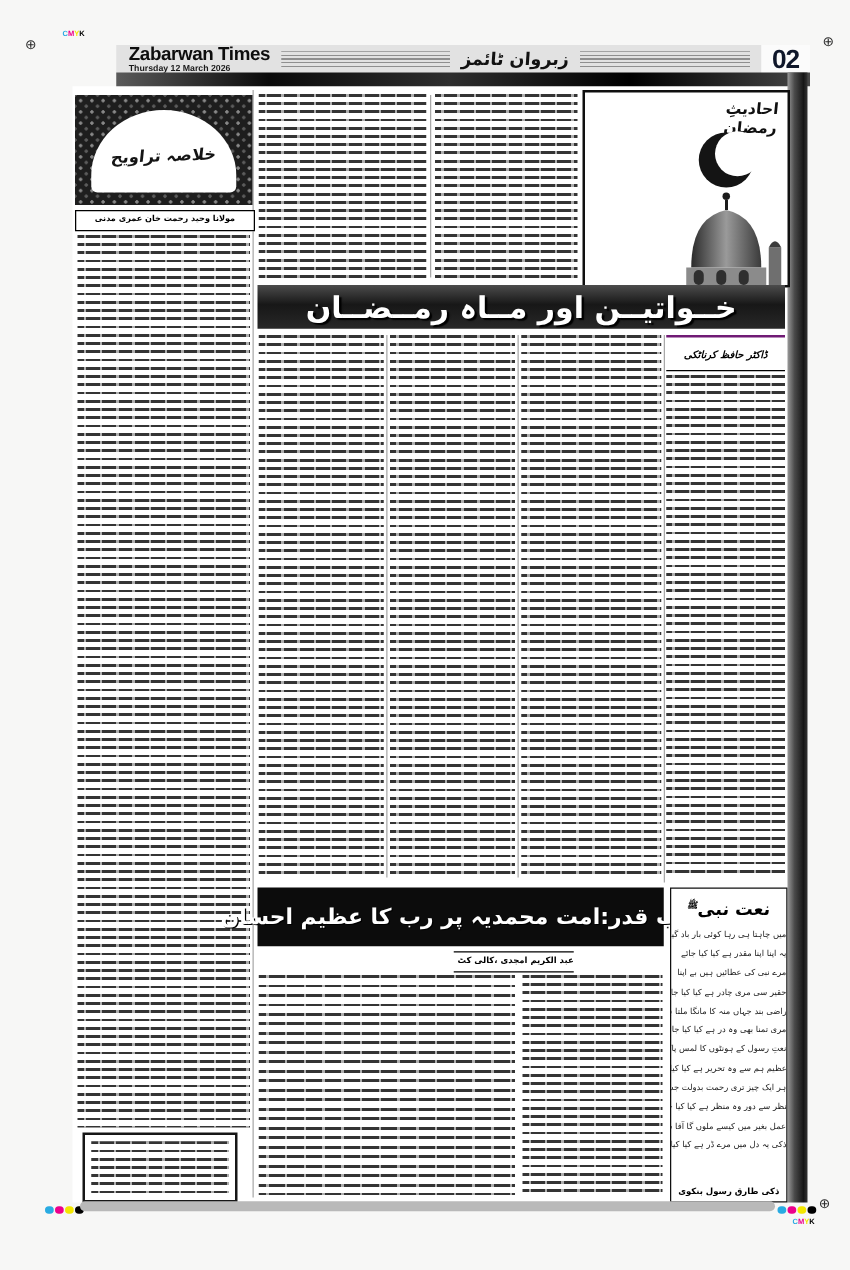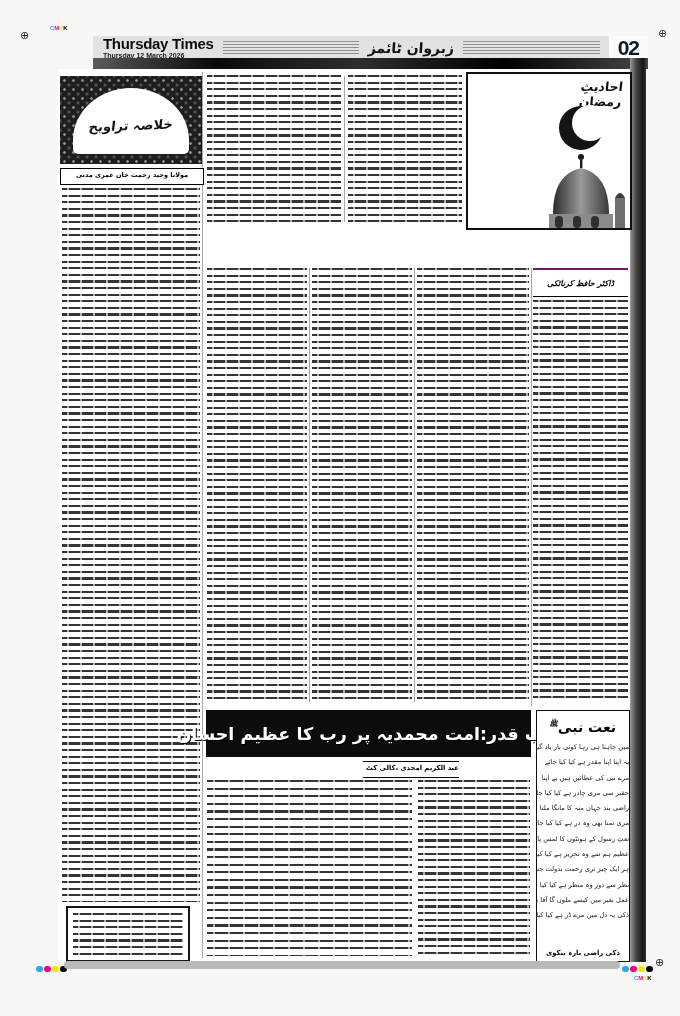--- a/index.html
+++ b/index.html
@@ -91,21 +91,21 @@
 <div class="canvas">
 
   <div class="abs paper"></div>
 
   <div class="abs reg" style="left:20px;top:30px;">⊕</div>
   <div class="abs cmyk" style="left:50px;top:25px;"><span class="c">C</span><span class="m">M</span><span class="y">Y</span><span class="k">K</span></div>
   <div class="abs reg" style="left:658px;top:28px;">⊕</div>
 
   <div class="abs masthead">
     <div class="brand">
-      <div class="en">Thursday Times</div>
+      <div class="en">Zabarwan Times</div>
       <div class="date">Thursday 12 March 2026</div>
     </div>
     <div class="linestack"></div>
     <div class="urdu-mast" dir="rtl">زبروان ٹائمز</div>
     <div class="linestack"></div>
     <div class="pagenum">02</div>
   </div>
   <div class="abs topbar"></div>
   <div class="abs rightband"></div>
 
@@ -149,20 +149,23 @@
       <path d="M10,112 Q10,72 38,66 Q66,72 66,112 Z" fill="url(#gdome)"></path>
       <rect x="6" y="112" width="64" height="14" fill="#8b8b8b"></rect>
       <rect x="12" y="114" width="8" height="12" rx="4" fill="#2f2f2f"></rect>
       <rect x="30" y="114" width="8" height="12" rx="4" fill="#2f2f2f"></rect>
       <rect x="48" y="114" width="8" height="12" rx="4" fill="#2f2f2f"></rect>
       <rect x="72" y="96" width="10" height="30" fill="#6f6f6f"></rect>
       <path d="M72,96 Q77,86 82,96 Z" fill="#3c3c3c"></path>
     </svg>
   </div>
 
+  <div class="abs banner-main">
+    <div class="h">خــواتیــن اور مــاہ رمــضــان</div>
+  </div>
   <div class="abs author-d">ڈاکٹر حافظ کرناٹکی</div>
 
   <div class="abs sim" style="left:207px;top:268px;width:100px;height:434px;"></div>
   <div class="abs sim" style="left:312px;top:268px;width:100px;height:434px;"></div>
   <div class="abs sim" style="left:417px;top:268px;width:112px;height:434px;"></div>
   <div class="abs sim" style="left:533px;top:300px;width:95px;height:402px;"></div>
 
   <div class="abs banner-qadr">
     <div class="h">شب قدر:امت محمدیہ پر رب کا عظیم احسان</div>
   </div>
@@ -181,21 +184,21 @@
       <div class="pl">حقیر سی مری چادر ہے کیا کیا جائے</div>
       <div class="pl">راضی بند جہاں منہ کا مانگا ملتا ہے</div>
       <div class="pl">مری تمنا بھی وہ در ہے کیا کیا جائے</div>
       <div class="pl">نعتِ رسول کے ہونٹوں کا لمس پاک کا</div>
       <div class="pl">عظیم ہم سے وہ تحریر ہے کیا کیا جائے</div>
       <div class="pl">ہر ایک چیز تری رحمت بدولت جس کی</div>
       <div class="pl">نظر سے دور وہ منظر ہے کیا کیا جائے</div>
       <div class="pl">عمل بغیر میں کیسے ملوں گا آقا سے</div>
       <div class="pl">ذکی یہ دل میں مرے ڈر ہے کیا کیا جائے</div>
     </div>
-    <div class="poet">ذکی راضی بارہ بنکوی</div>
+    <div class="poet">ذکی طارق رسول بنکوی</div>
   </div>
 
   <div class="abs dots" style="left:36px;top:958px;">
     <span class="d-c"></span><span class="d-m"></span><span class="d-y"></span><span class="d-k"></span>
   </div>
   <div class="abs bottombar"></div>
   <div class="abs dots" style="left:622px;top:958px;">
     <span class="d-c"></span><span class="d-m"></span><span class="d-y"></span><span class="d-k"></span>
   </div>
   <div class="abs reg" style="left:655px;top:957px;">⊕</div>

